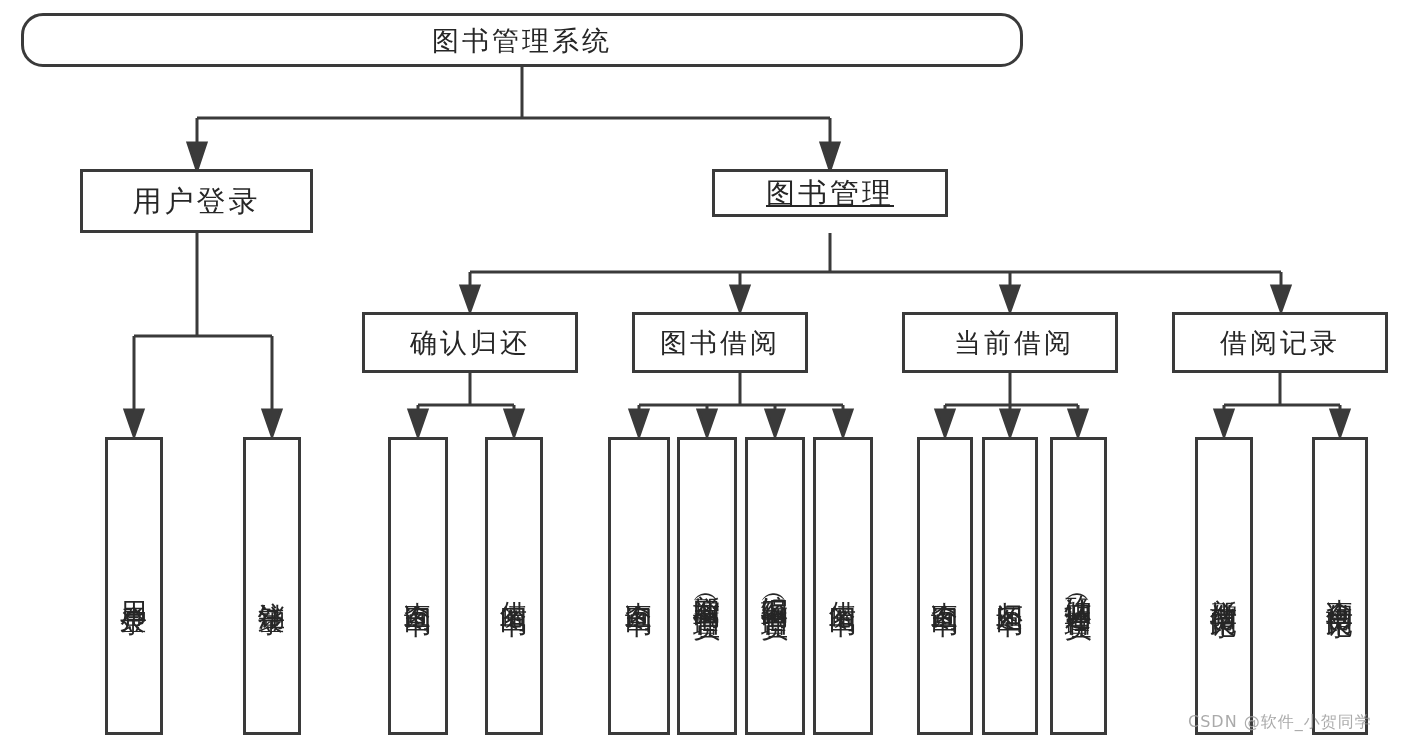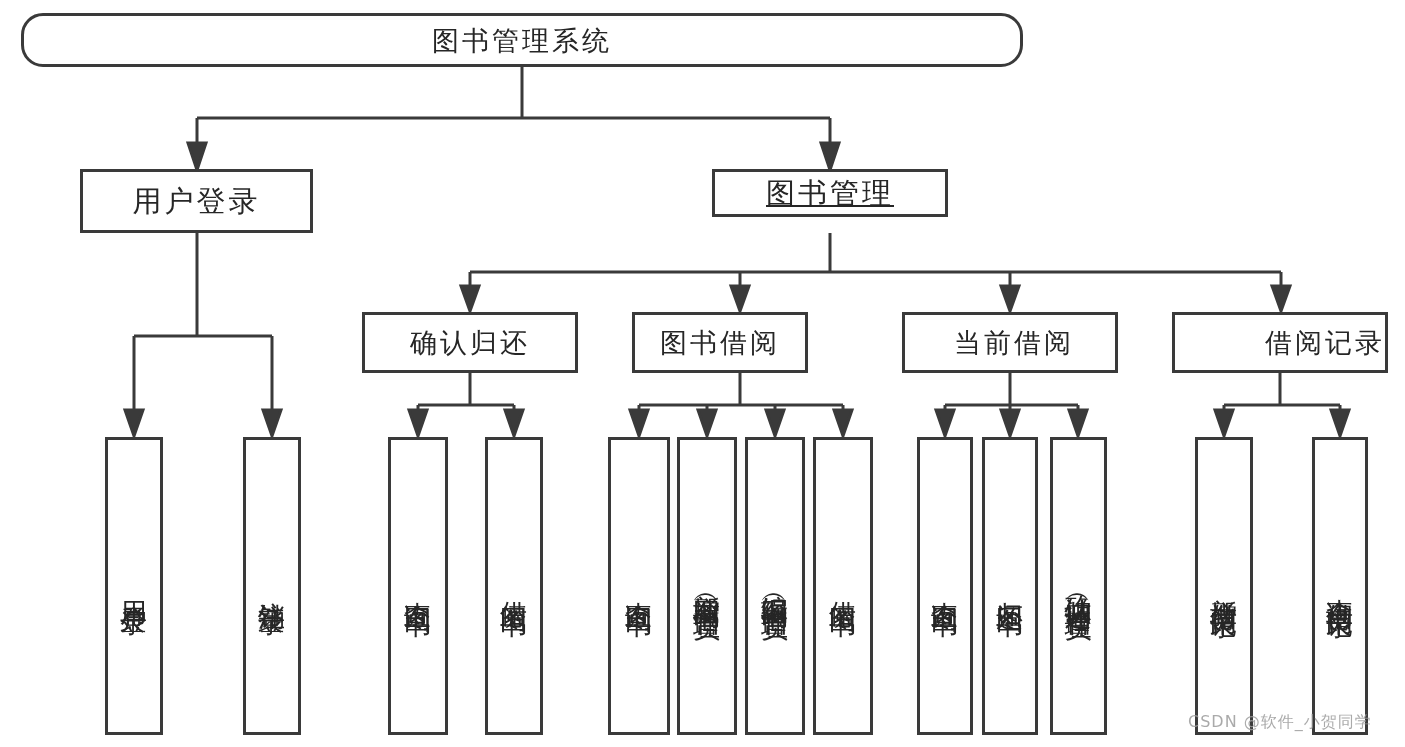--- a/index.html
+++ b/index.html
@@ -114,21 +114,21 @@
 
   <div class="box h" style="left:362px;top:312px;width:216px;height:61px;">
     <span>确认归还</span>
   </div>
   <div class="box h" style="left:632px;top:312px;width:176px;height:61px;">
     <span>图书借阅</span>
   </div>
   <div class="box h" style="left:902px;top:312px;width:216px;height:61px;padding-left:8px;">
     <span>当前借阅</span>
   </div>
-  <div class="box h" style="left:1172px;top:312px;width:216px;height:61px;justify-content:flex-end;">
+  <div class="box h" style="left:1172px;top:312px;width:216px;height:61px;">
     <span>借阅记录</span>
   </div>
 
   <div class="box v" style="left:105px;top:437px;width:58px;height:298px;">
     <span>用户登录</span>
   </div>
   <div class="box v" style="left:243px;top:437px;width:58px;height:298px;">
     <span>注销登录</span>
   </div>
 

